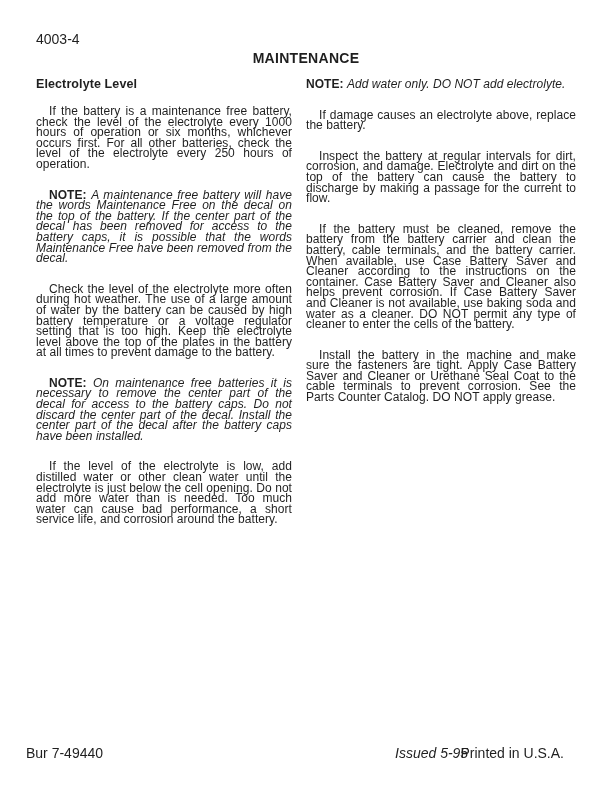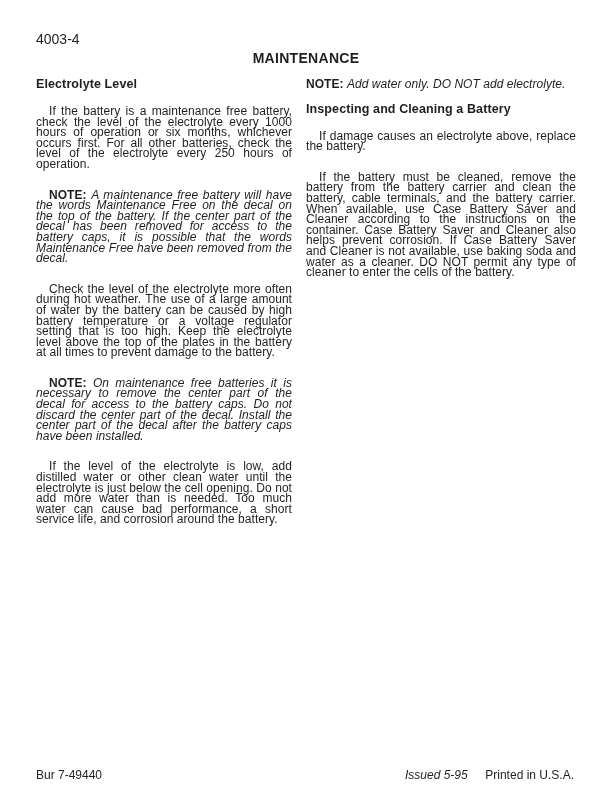--- a/index.html
+++ b/index.html
@@ -54,27 +54,26 @@
     letter-spacing: 0.05px;
   }
   .para.noindent { text-indent: 0; margin-top: 2px; }
   .section-heading { margin-top: 12px; }
   .col > .section-heading:first-child { margin-top: 0; }
   .section-heading + .para { margin-top: 14px; }
   .note .note-label { font-weight: bold; font-style: normal; }
   .note .note-text  { font-style: italic; }
   .footer {
     position: absolute;
-    left: 36px;
+    left: 26px;
     top: 748px;
     width: 540px;
     height: 12px;
-    font-size: 12px;
+    font-size: 14px;
     line-height: 10px;
-    margin-top: 22px;
   }
   .footer-left    { position: absolute; left: 0; }
   .footer-issued  { position: absolute; left: 369px; font-style: italic; }
   .footer-printed { position: absolute; right: 2px; }
 </style>
 </head>
 <body>
 
 <div class="page" style="color: rgb(31, 31, 31); background: rgb(255, 255, 255);">
   <div class="page-inner">
@@ -88,23 +87,24 @@
           <h2 class="section-heading">Electrolyte Level</h2>
           <p class="para body">If the battery is a maintenance free battery, check the level of the electrolyte every 1000 hours of operation or six months, whichever occurs first. For all other batteries, check the level of the electrolyte every 250 hours of operation.</p>
           <p class="para note"><span class="note-label">NOTE: </span><span class="note-text">A maintenance free battery will have the words Maintenance Free on the decal on the top of the battery. If the center part of the decal has been removed for access to the battery caps, it is possible that the words Maintenance Free have been removed from the decal.</span></p>
           <p class="para body">Check the level of the electrolyte more often during hot weather. The use of a large amount of water by the battery can be caused by high battery temperature or a voltage regulator setting that is too high. Keep the electrolyte level above the top of the plates in the battery at all times to prevent damage to the battery.</p>
           <p class="para note"><span class="note-label">NOTE: </span><span class="note-text">On maintenance free batteries it is necessary to remove the center part of the decal for access to the battery caps. Do not discard the center part of the decal. Install the center part of the decal after the battery caps have been installed.</span></p>
           <p class="para body">If the level of the electrolyte is low, add distilled water or other clean water until the electrolyte is just below the cell opening. Do not add more water than is needed. Too much water can cause bad performance, a short service life, and corrosion around the battery.</p>
         </div>
       <div class="col-gap"></div>
       <div class="col col-right" id="col-right">
           <p class="para note noindent"><span class="note-label">NOTE: </span><span class="note-text">Add water only. DO NOT add electrolyte.</span></p>
-          <h2 class="section-heading">Inspecting and Cleaning a Battery</h2>
           <p class="para body">If damage causes an electrolyte above, replace the battery.</p>
+          <p class="para body">Inspect the battery at regular intervals for dirt, corrosion, and damage. Electrolyte and dirt on the top of the battery can cause the battery to discharge by making a passage for the current to flow.</p>
           <p class="para body">If the battery must be cleaned, remove the battery from the battery carrier and clean the battery, cable terminals, and the battery carrier. When available, use Case Battery Saver and Cleaner according to the instructions on the container. Case Battery Saver and Cleaner also helps prevent corrosion. If Case Battery Saver and Cleaner is not available, use baking soda and water as a cleaner. DO NOT permit any type of cleaner to enter the cells of the battery.</p>
+          <p class="para body">Install the battery in the machine and make sure the fasteners are tight. Apply Case Battery Saver and Cleaner or Urethane Seal Coat to the cable terminals to prevent corrosion. See the Parts Counter Catalog. DO NOT apply grease.</p>
         </div>
     </div>
 
   </div>
 
   <div class="footer">
     <span class="footer-left">Bur 7-49440</span>
     <span class="footer-issued">Issued 5-95</span>
     <span class="footer-printed">Printed in U.S.A.</span>
   </div>

